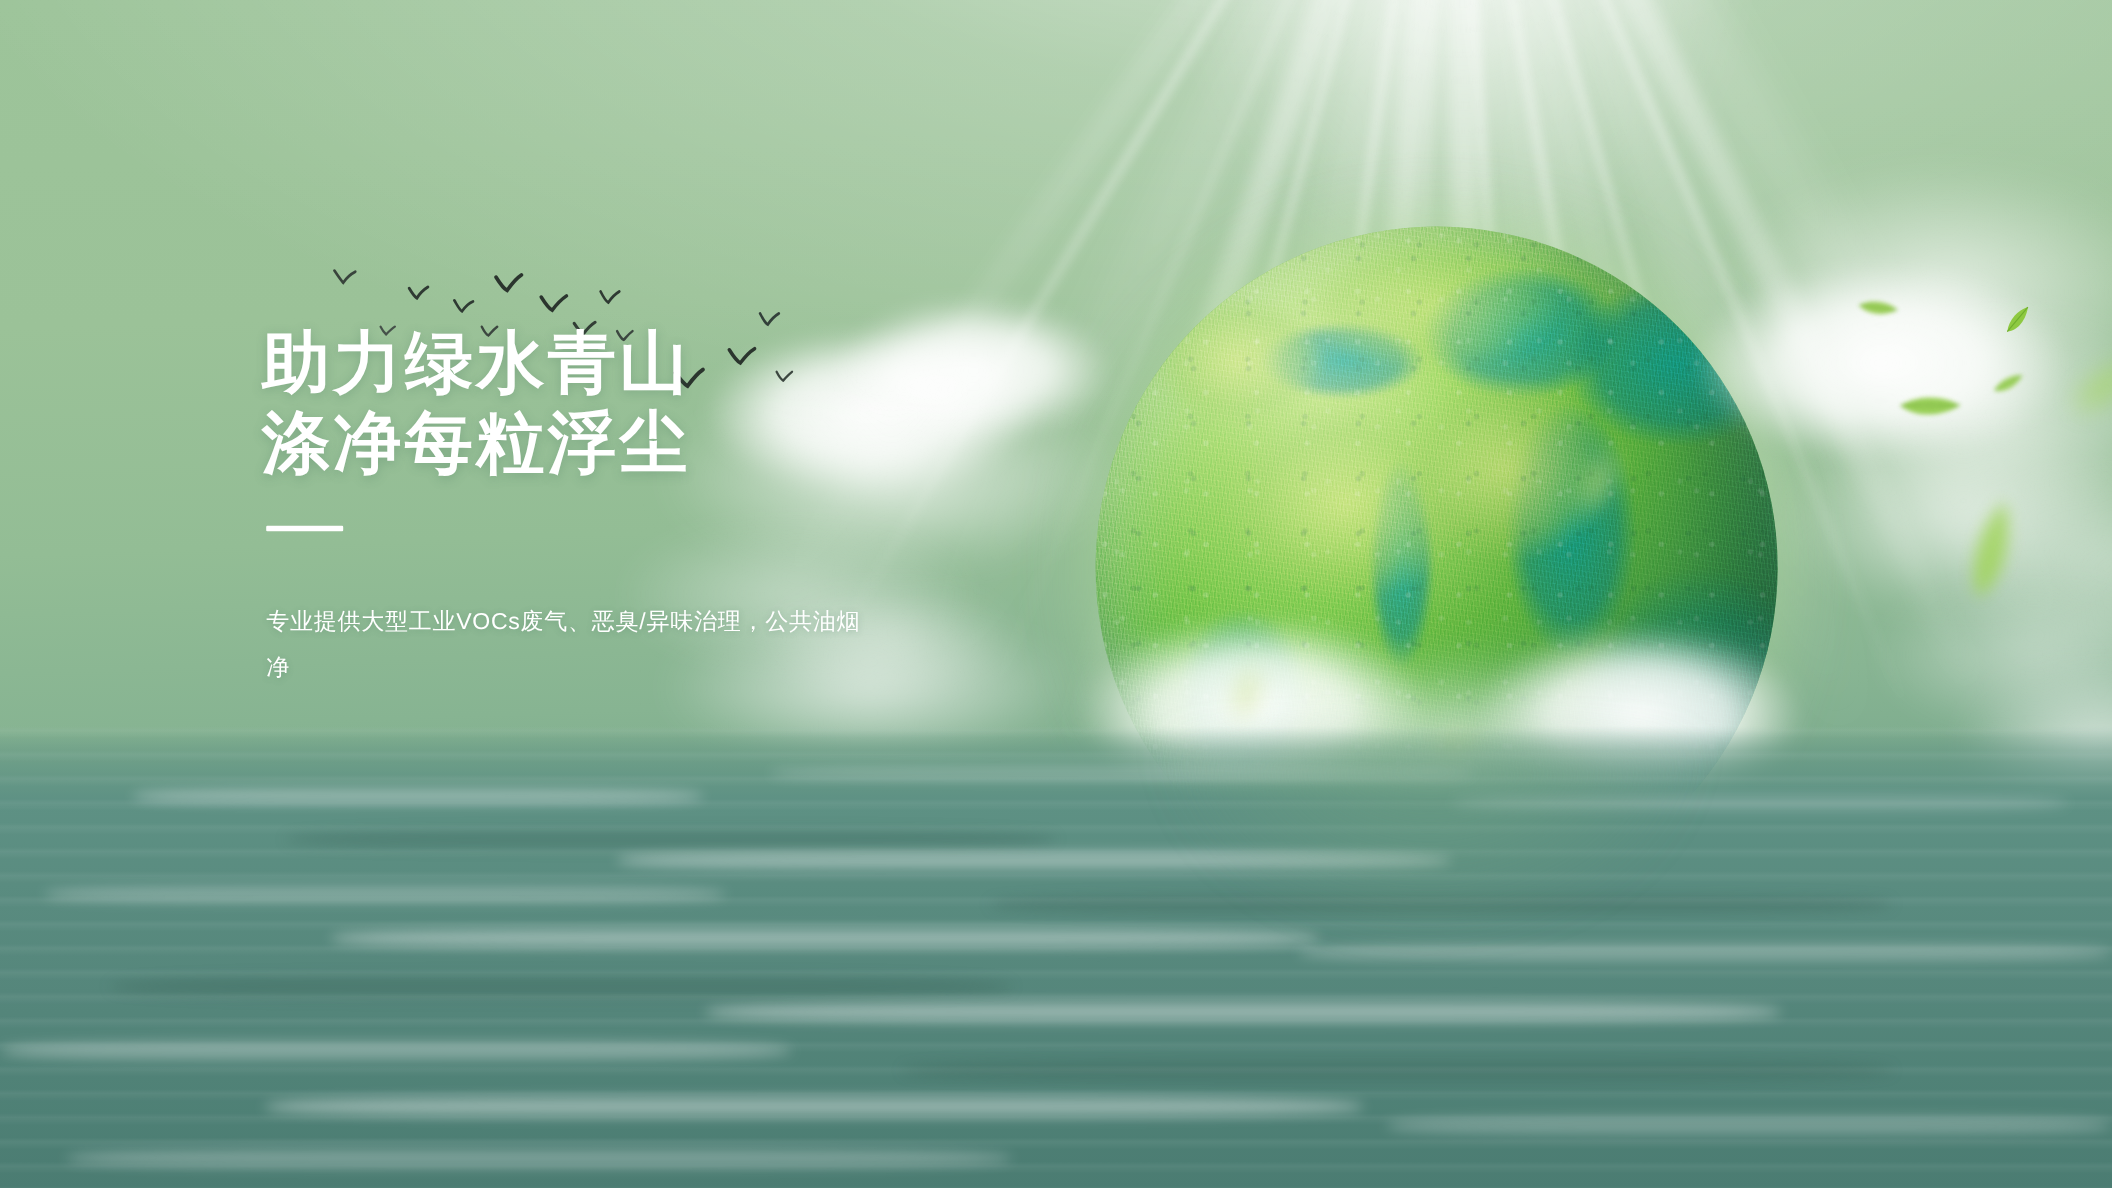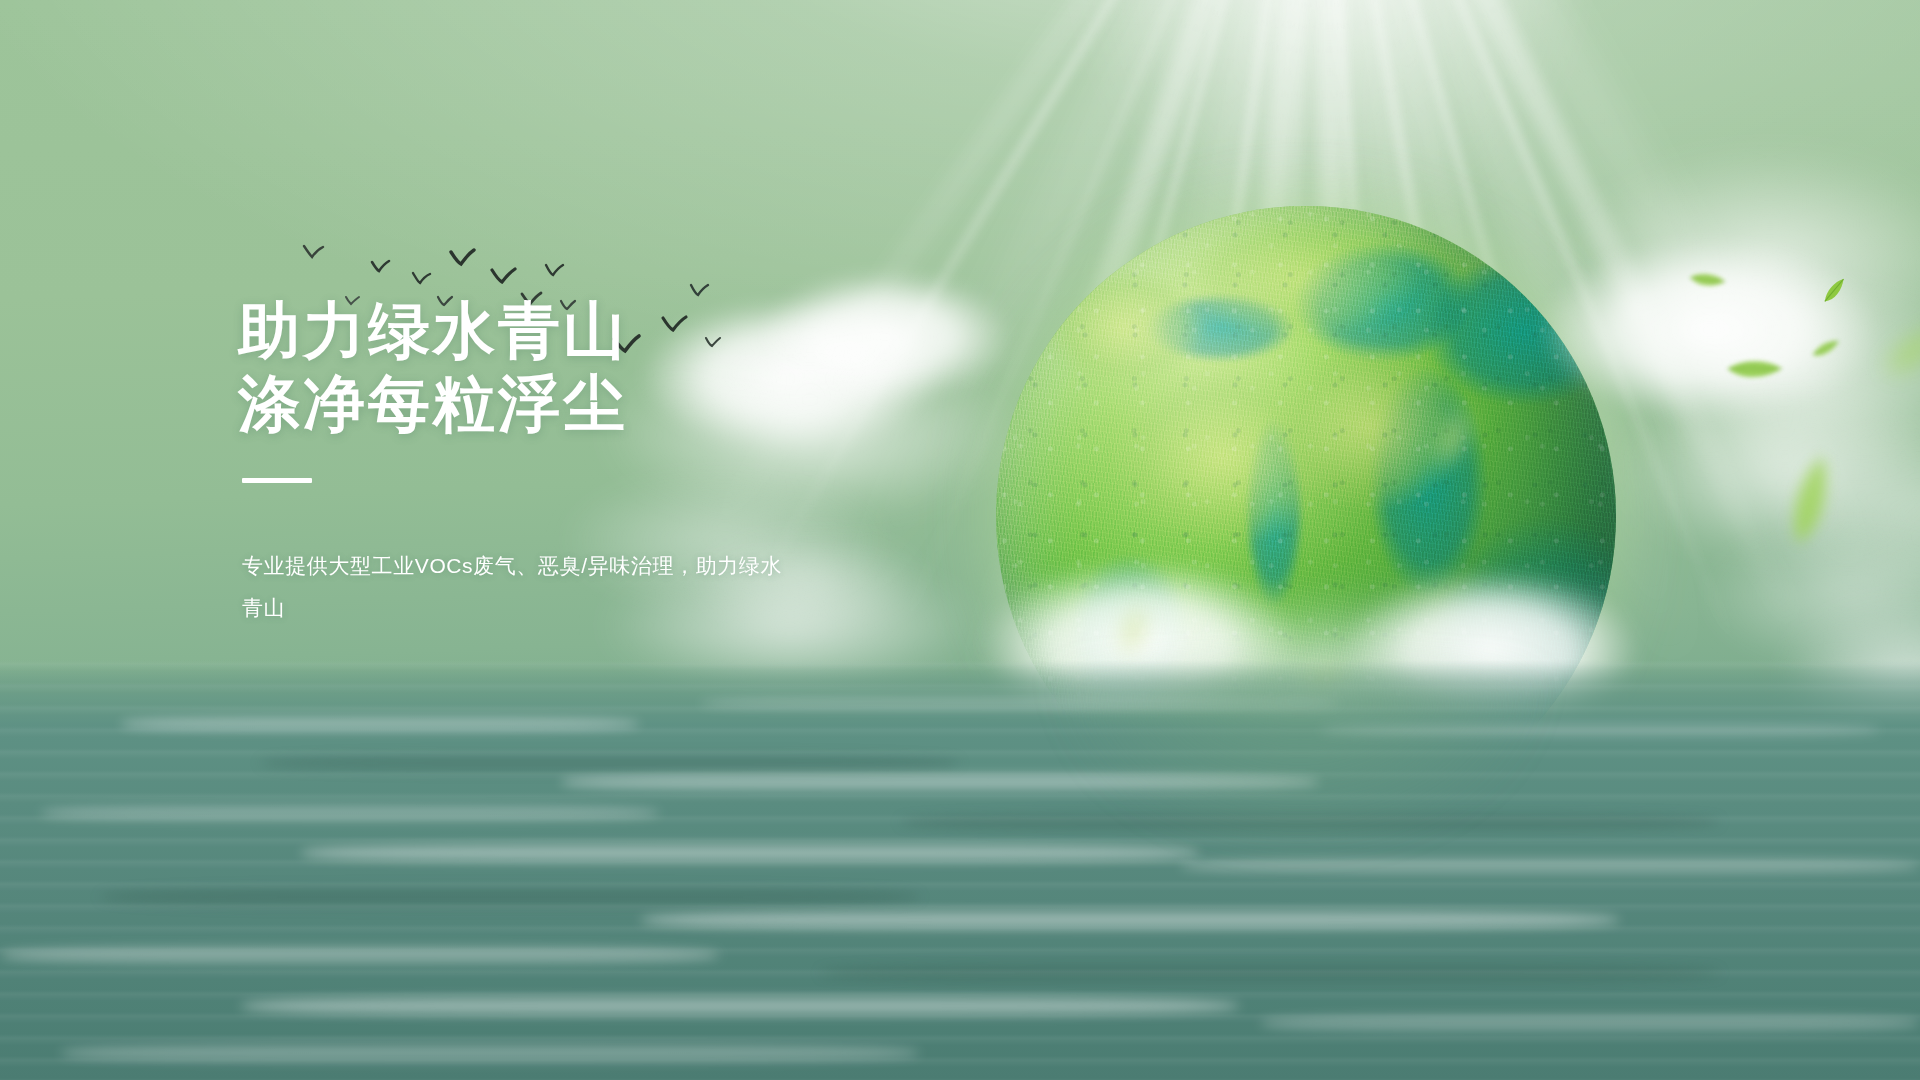--- a/index.html
+++ b/index.html
@@ -433,17 +433,17 @@
   </div>
   <div class="reflection"></div>
 
   <div class="copy">
     <h1 class="headline">
       <span>助力绿水青山</span>
       <span>涤净每粒浮尘</span>
     </h1>
     <div class="rule"></div>
     <div class="desc">
-      <p>专业提供大型工业VOCs废气、恶臭/异味治理，助力绿水青山</p>
+      <p>专业提供大型工业VOCs废气、恶臭/异味治理，公共油烟净</p>
     </div>
   </div>
 
 </div>
 
 </body></html>

